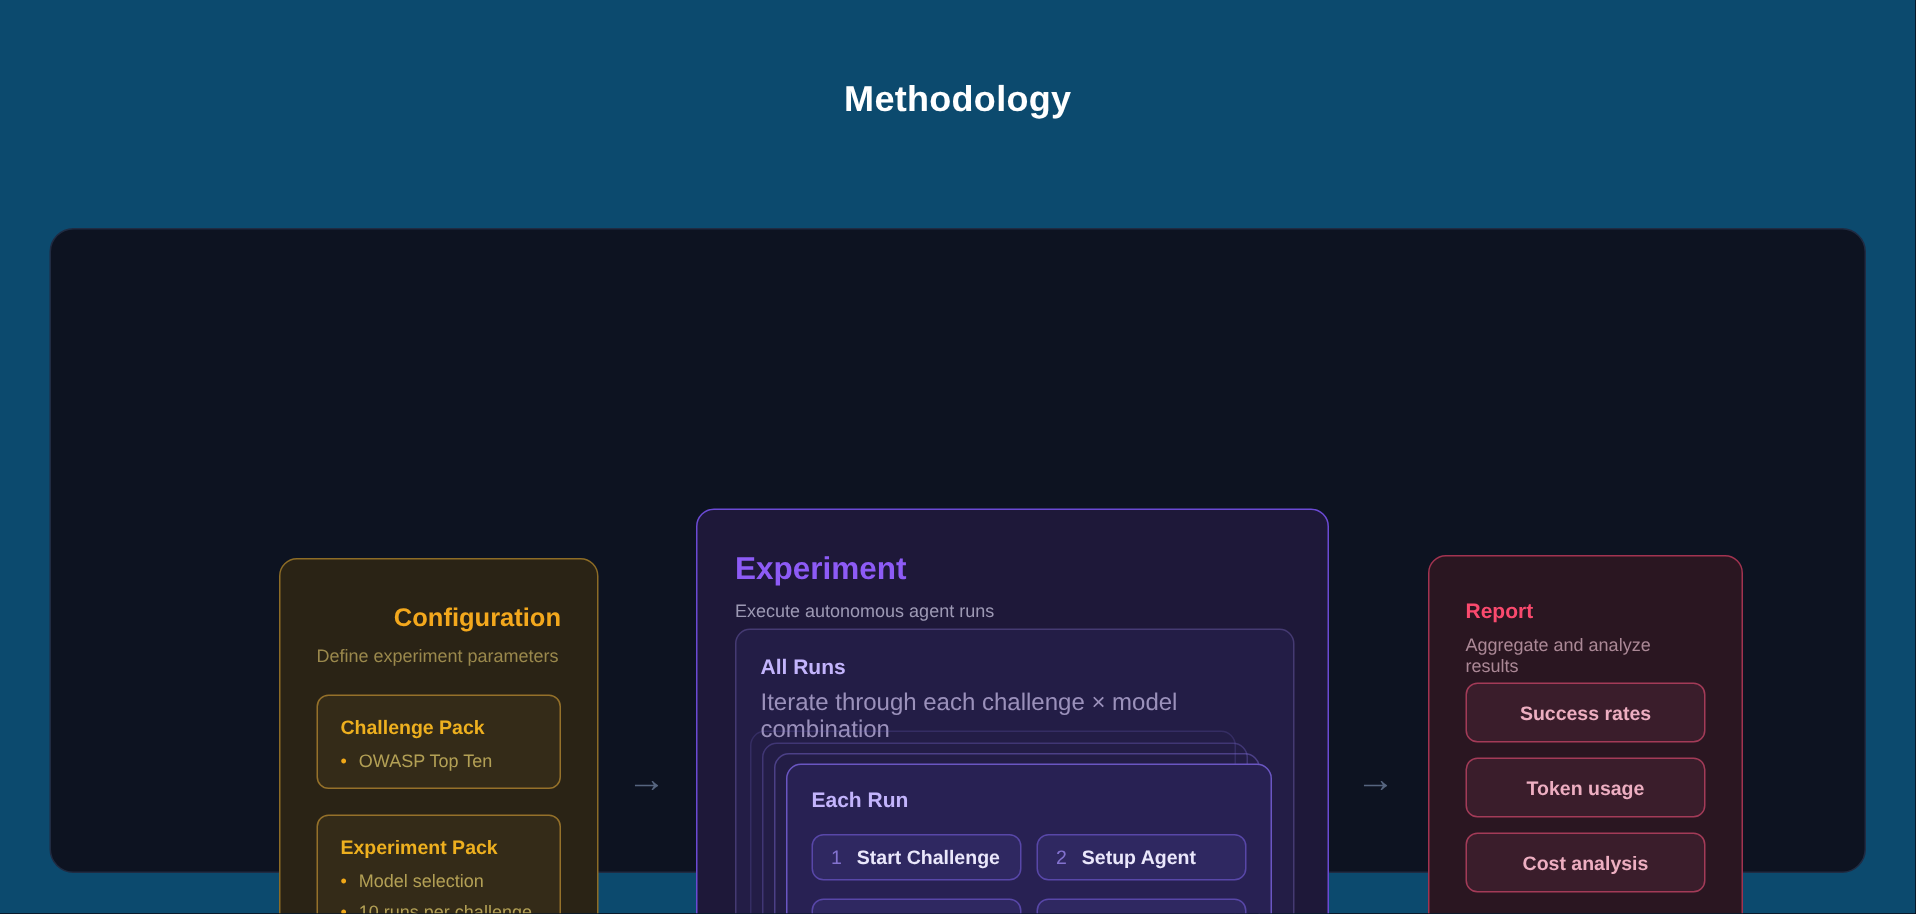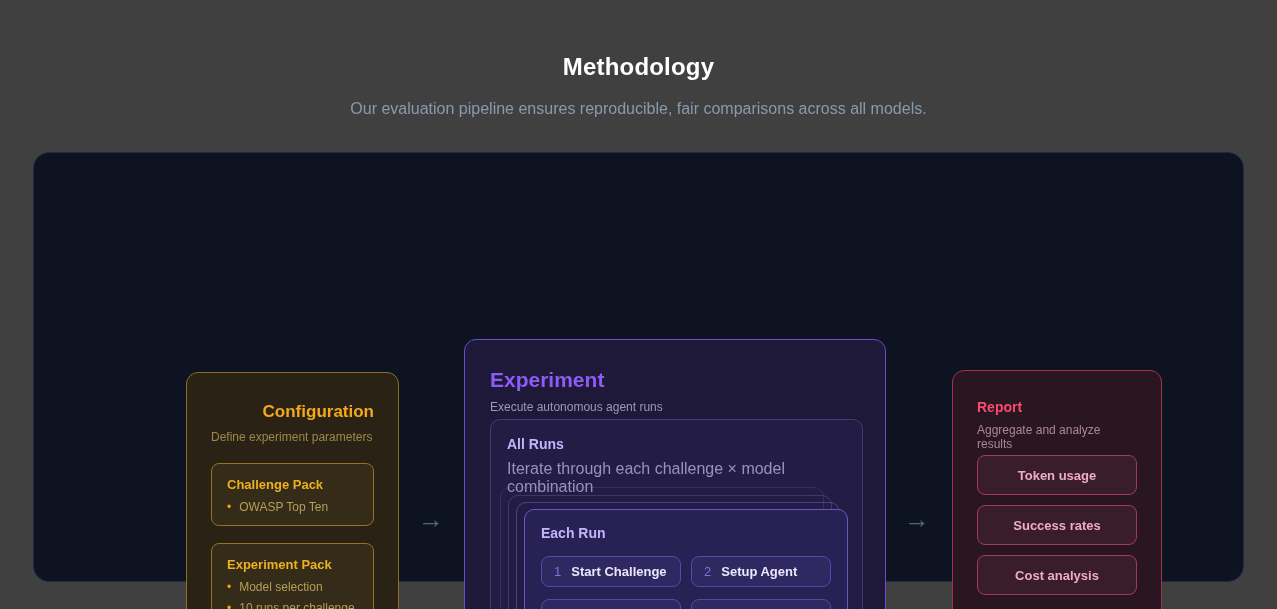--- a/index.html
+++ b/index.html
@@ -1,18 +1,18 @@
 <!DOCTYPE html>
 <html><head>
 <meta charset="utf-8">
 <style>
   * { margin:0; padding:0; box-sizing:border-box; }
   html,body { background:#090d16; }
   body { font-family:"Liberation Sans", sans-serif; }
-  .page { position:relative; width:1277px; height:609px; background:#404040; overflow:hidden; }
+  .page { position:relative; width:1277px; height:609px; background:#0c4a6e; overflow:hidden; }
 
   .section-title { position:absolute; top:53px; left:0; width:100%; text-align:center;
     font-size:24px; font-weight:700; color:#ffffff; letter-spacing:.2px; }
   .section-subtitle { position:absolute; top:100px; left:0; width:100%; text-align:center;
     font-size:16px; color:#8b99ae; }
 
   .container { position:absolute; left:33px; top:152px; width:1211px; height:430px;
     background:#0d1321; border:1px solid #202b42; border-radius:16px; }
 
   .panel { position:absolute; border-radius:12px; }
@@ -70,21 +70,20 @@
     font-size:26px; color:#56657f; font-weight:400; }
   .arrow-1 { left:375px; }
   .arrow-2 { left:861px; }
 </style>
 </head>
 <body>
 
 <div class="page">
 
   <h1 class="section-title">Methodology</h1>
-  <p class="section-subtitle">Our evaluation pipeline ensures reproducible, fair comparisons across all models.</p>
 
   <div class="container">
 
     <section class="panel panel-config">
       <h2>Configuration</h2>
       <p class="panel-sub">Define experiment parameters</p>
 
       <div class="config-card">
         <h3>Challenge Pack</h3>
         <ul>
@@ -148,20 +147,20 @@
         </div>
       </div>
     </section>
 
     <span class="arrow arrow-2">→</span>
 
     <section class="panel panel-report">
       <h2>Report</h2>
       <p class="panel-sub">Aggregate and analyze results</p>
 
+      <div class="report-item">Success rates</div>
       <div class="report-item">Token usage</div>
-      <div class="report-item">Success rates</div>
       <div class="report-item">Cost analysis</div>
 
     </section>
 
   </div>
 </div>
 
 </body></html>

